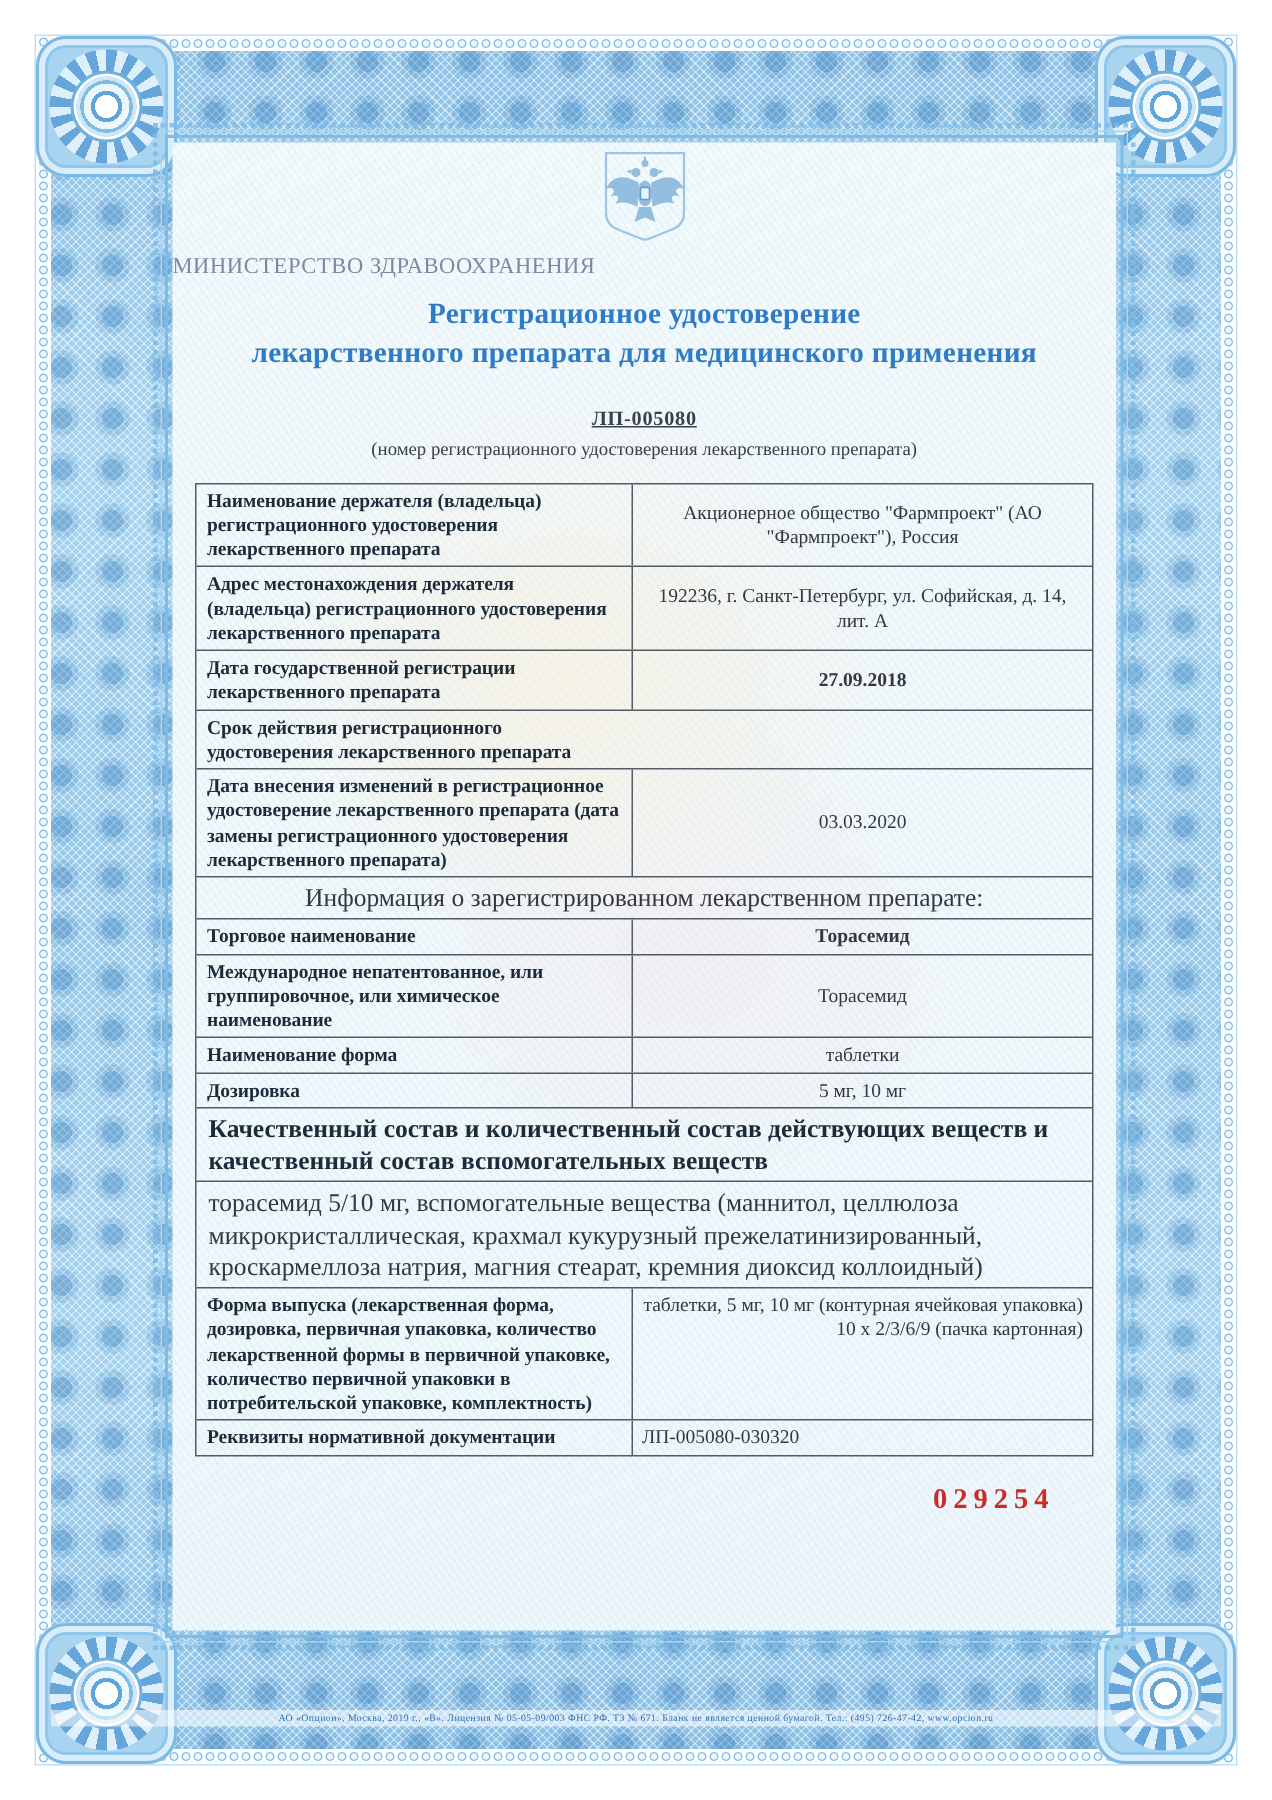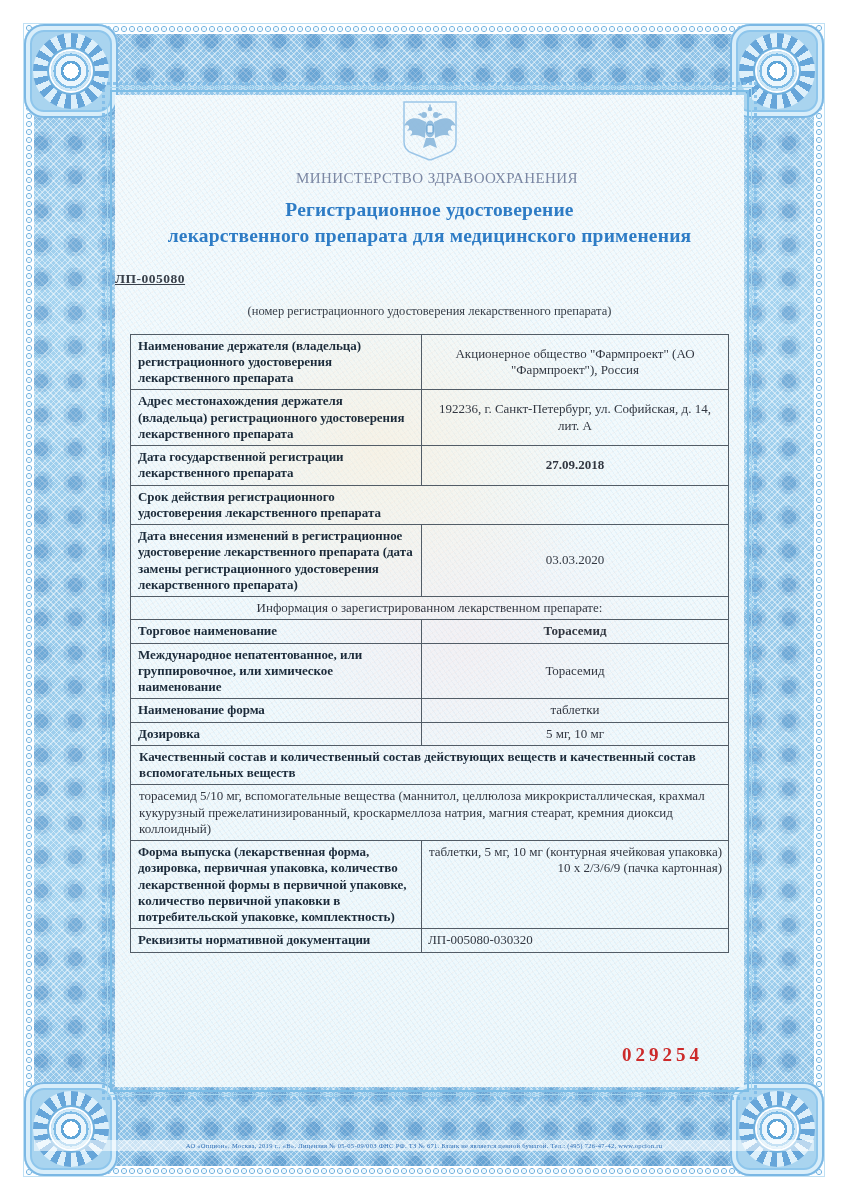--- a/index.html
+++ b/index.html
@@ -57,50 +57,50 @@
       radial-gradient(ellipse 280px 220px at 55% 55%, rgba(247,224,228,0.35), rgba(247,224,228,0) 72%),
       repeating-linear-gradient(55deg, rgba(140,195,230,0.12) 0 1px, rgba(255,255,255,0) 1px 4px),
       repeating-linear-gradient(-35deg, rgba(235,175,150,0.07) 0 1px, rgba(255,255,255,0) 1px 5px),
       linear-gradient(#f3fafd,#eef8fc);
   }
   .chain{ position:absolute; inset:-13px; border:3px dotted rgba(125,188,232,0.85); pointer-events:none; }
   .inner-frame{ position:absolute; inset:-5px; border:2px solid #7cbde6; outline:1px solid #a5d6f0; outline-offset:2px; pointer-events:none; }
 
   
   .emblem{ width:64px; height:62px; margin:5px auto 7px; display:block; }
-  .ministry{ text-align:center; color:#7b87a3; font-size:15px; line-height:1.26; letter-spacing:0.4px;padding-left:15px; }
+  .ministry{ text-align:left; color:#7b87a3; font-size:15px; line-height:1.26; letter-spacing:0.4px; }
   .doc-title{ text-align:center; color:#2e7cc5; font-weight:bold; font-size:19.5px; line-height:1.35; margin-top:9px; letter-spacing:0.2px; }
-  .reg-number{ margin-top:21px; font-size:13.5px; font-weight:bold; color:#39404a; text-decoration:underline; letter-spacing:0.5px; }
-  .reg-caption{ text-align:center; margin-top:17px; font-size:12.5px; color:#39404a; }
+  .reg-number{ text-align:center; margin-top:21px; font-size:13.5px; font-weight:bold; color:#39404a; text-decoration:underline; letter-spacing:0.5px; }
+  .reg-caption{ text-align:center; margin-top:5px; font-size:12.5px; color:#39404a; }
 
   
   .cert-table{ margin:15px 15px 0 15px; border:1px solid #525c66; background:rgba(255,255,255,0.0); }
   .trow{ display:grid; grid-template-columns:290px 1fr; border-top:1px solid #525c66; }
   .trow:first-child{ border-top:none; }
   .cl{
     padding:3px 8px 3px 7px; font-weight:bold; color:#1c2b3a;
     font-size:13px; line-height:1.25; letter-spacing:-0.05px;
     display:flex; flex-direction:column; justify-content:center;
   }
   .cv{
     border-left:1px solid #525c66; padding:3px 10px; color:#323741;
     font-size:13px; line-height:1.25;
     display:flex; align-items:center; justify-content:center; text-align:center;
   }
   .trow.left .cv{ justify-content:flex-start; text-align:right; align-items:flex-start; padding:3px 6px; }
   .trow.left .cl{ justify-content:flex-start; }
   .cv.v-bold{ font-weight:bold; }
   .trow.full{ grid-template-columns:1fr; }
-  .cf{ padding:3px 8px; font-size:13px; line-height:1.25; color:#323741; }
+  .cf{ padding:3px 8px; font-size:17px; line-height:1.25; color:#323741; }
   .cf.center{ text-align:center; }
   .cf.bold{ font-weight:bold; color:#1c2b3a; }
 
   
   .serial{
-    position:absolute; left:622px; top:1044px;
+    position:absolute; left:622px; top:989px;
     color:#cc2a2a; font-size:19px; font-weight:bold; letter-spacing:4px;
   }
   .imprint-strip{
     position:absolute; left:34px; right:34px; top:1140px; height:11px;
     background:rgba(255,255,255,0.55);
     display:flex; align-items:center; justify-content:center;
   }
   .imprint{
     font-size:6.5px; color:#2e6db5; letter-spacing:0.3px; white-space:nowrap;
     font-family:"Liberation Serif","DejaVu Serif",serif;

